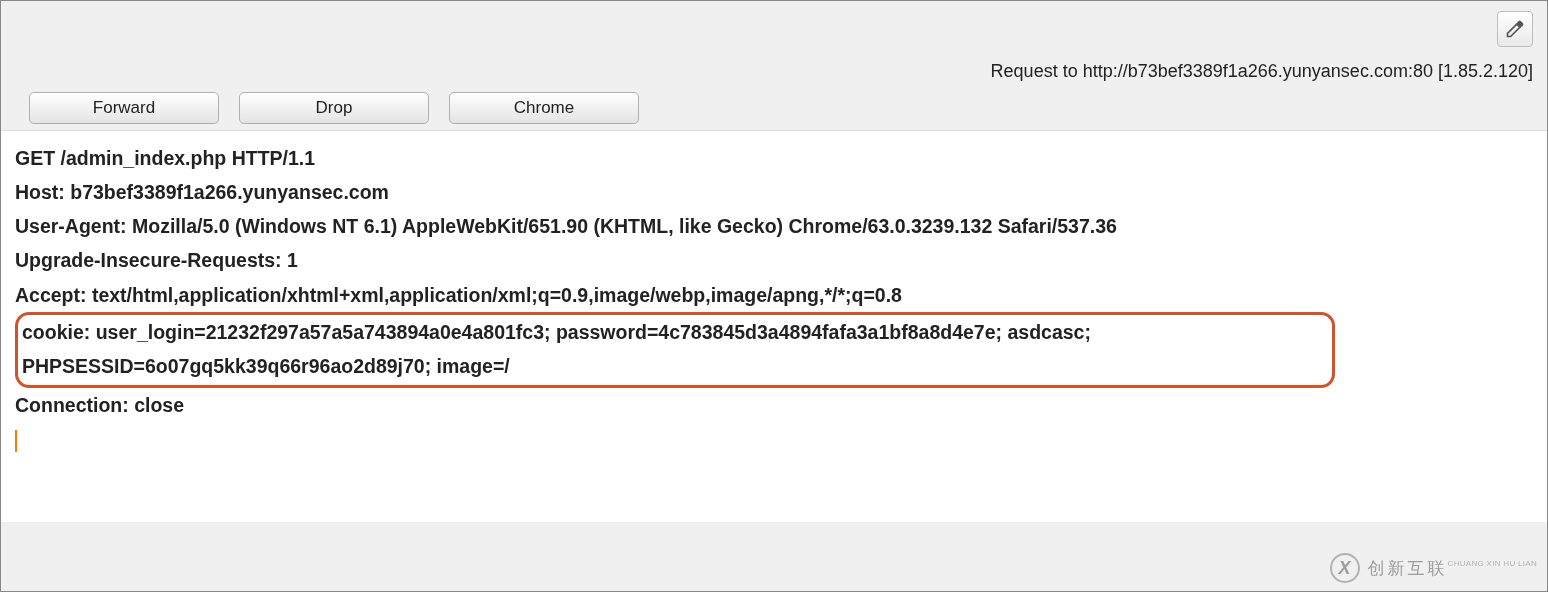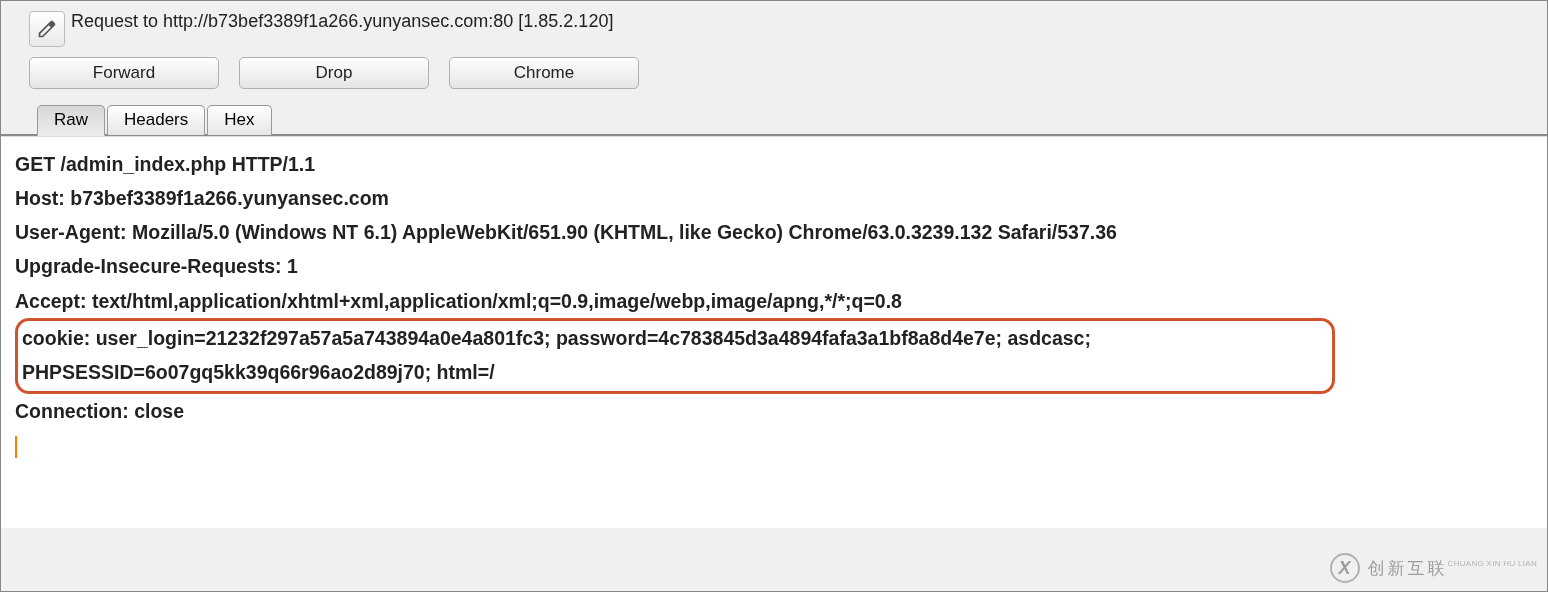--- a/index.html
+++ b/index.html
@@ -18,22 +18,23 @@
     border: 1px solid #888;
     width: 1548px;
     height: 592px;
     position: relative;
     background: #f0f0f0;
   }
 
   .top-row {
     padding: 10px 14px 6px 28px;
     display: flex;
-    align-items: flex-start;
-    gap: 6px;
+    align-items: flex-end;
+    gap: 14px;
+    flex-direction: column;
   }
   .icon-box {
     width: 36px;
     height: 36px;
     border: 1px solid #bdbdbd;
     border-radius: 4px;
     background: linear-gradient(#ffffff, #e9e9e9);
     display: flex;
     align-items: center;
     justify-content: center;
@@ -162,35 +163,30 @@
     </div>
     <div class="req-title">Request to http://b73bef3389f1a266.yunyansec.com:80  [1.85.2.120]</div>
   </div>
 
   <div class="button-row">
     <div class="btn">Forward</div>
     <div class="btn">Drop</div>
     <div class="btn">Chrome</div>
   </div>
 
-  <div class="tab-strip">
-    <div class="tab active">Raw</div>
-    <div class="tab">Headers</div>
-    <div class="tab">Hex</div>
-  </div>
 
   <div class="editor">
     <div class="req-line">GET /admin_index.php HTTP/1.1</div>
     <div class="req-line">Host: b73bef3389f1a266.yunyansec.com</div>
     <div class="req-line">User-Agent: Mozilla/5.0 (Windows NT 6.1) AppleWebKit/651.90 (KHTML, like Gecko) Chrome/63.0.3239.132 Safari/537.36</div>
     <div class="req-line">Upgrade-Insecure-Requests: 1</div>
     <div class="req-line">Accept: text/html,application/xhtml+xml,application/xml;q=0.9,image/webp,image/apng,*/*;q=0.8</div>
     <div class="highlight-box">
       <div class="req-line">cookie: user_login=21232f297a57a5a743894a0e4a801fc3; password=4c783845d3a4894fafa3a1bf8a8d4e7e; asdcasc;</div>
-      <div class="req-line">PHPSESSID=6o07gq5kk39q66r96ao2d89j70; html=/</div>
+      <div class="req-line">PHPSESSID=6o07gq5kk39q66r96ao2d89j70; image=/</div>
     </div>
     <div class="req-line">Connection: close</div>
     <div class="req-line"><span class="caret"></span></div>
   </div>
 
   <div class="watermark">
     <div class="wm-icon">X</div>
     <div class="wm-text">
       <div class="wm-zh">创新互联</div>
       <div class="wm-en">CHUANG XIN HU LIAN</div>

